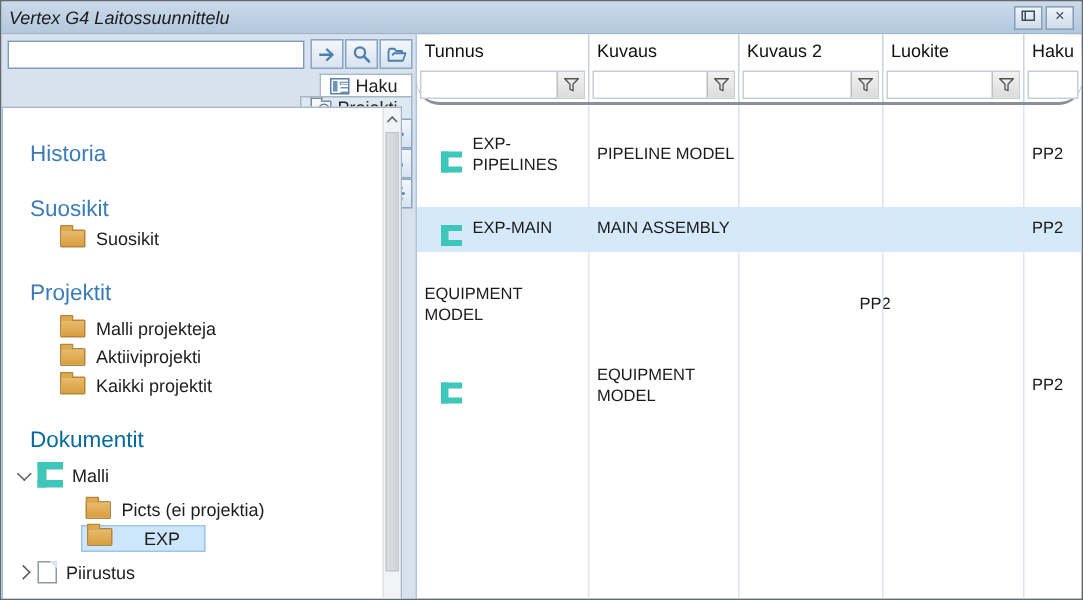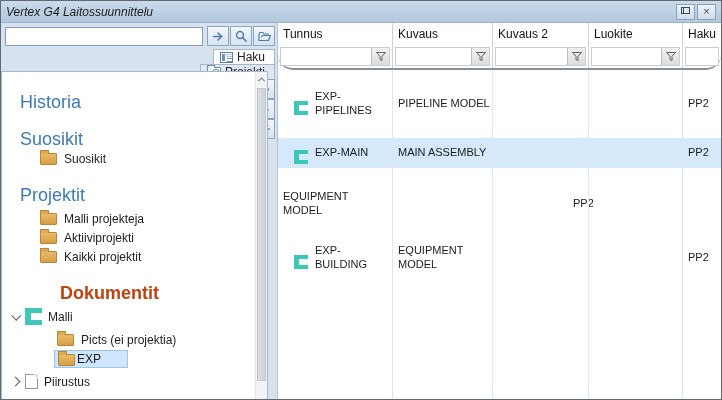--- a/index.html
+++ b/index.html
@@ -70,40 +70,40 @@
   .ico-folder-clock::before { content:""; position:absolute; left:-1px; top:-3px; width:6px; height:2px; border:1px solid #7a8b9a; border-bottom:none; background:#f5f8fb; }
   .ico-folder-clock::after { content:""; position:absolute; right:0px; bottom:0px; width:6px; height:6px; border-radius:50%; border:1px solid #6d7f8e; background:#fff; }
 
   
   .tree {
     position: absolute; left: 0; top: 48px; right: 9px; bottom: 0;
     background: #ffffff; border: 1px solid #a3b8ca; border-bottom: none;
     overflow: hidden; font-size: 12px; color: #1d1d1d;
   }
   .tree-inner { position: absolute; left: 0; top: 0; right: 12px; bottom: 0; padding-top: 20px; }
-  .sec-header { color: #3b7cb8; font-size: 18px; padding: 0 0 0 18px; height: 20px; display:flex; align-items:center; }
-  .sec-header.bold { font-weight: bold; color: #c2410c; margin-left: 40px; }
+  .sec-header { color: #3b7cb8; font-size: 15px; padding: 0 0 0 18px; height: 20px; display:flex; align-items:center; }
+  .sec-header.bold { font-weight: normal; color: #0369a1; }
   .tree-item { display: flex; align-items: center; height: 19px; padding-left: 38px; gap: 7px; }
   .tree-item.lvl2 { padding-left: 55px; }
   .tree-item.root { padding-left: 10px; gap: 6px; }
   .gap-lg { height: 17px; } .gap-sm { height: 4px; }
 
   .folder-ico { width: 17px; height: 12px; background: linear-gradient(#e8bb6a,#d89f41); border: 1px solid #b8863a; border-radius: 1px; position: relative; flex: 0 0 auto; }
   .folder-ico::before { content: ""; position: absolute; left: -1px; top: -4px; width: 7px; height: 3px; background: #dca94f; border: 1px solid #b8863a; border-bottom: none; border-radius: 1px 1px 0 0; }
   .page-ico { width: 13px; height: 15px; background: #fff; border: 1px solid #8d9aa6; position: relative; flex: 0 0 auto; }
   .page-ico::after { content:""; position: absolute; right: -1px; top: -1px; width: 0; height: 0; border-style: solid; border-width: 0 5px 5px 0; border-color: transparent #d7e2ee transparent transparent; box-shadow: -1px 1px 0 #8d9aa6 inset; }
 
   .model-ico { width: 14px; height: 14px; border-left: 5px solid #3cc7b9; border-top: 4px solid #3cc7b9; border-bottom: 4px solid #3cc7b9; flex: 0 0 auto; }
   .model-ico.lg { width: 17px; height: 17px; border-left-width: 6px; border-top-width: 5px; border-bottom-width: 5px; }
 
   .chev { width: 7px; height: 7px; border-right: 1.6px solid #5a5a5a; border-bottom: 1.6px solid #5a5a5a; flex: 0 0 auto; }
   .chev.down { transform: rotate(45deg) translateY(-1px); }
   .chev.right { transform: rotate(-45deg); }
 
-  .sel-node { display: inline-flex; align-items: flex-end; gap: 2px; background: #cde6fb; border: 1px solid #9bc6e8; padding: 1px 26px 1px 3px; margin-left: -3px; }
+  .sel-node { display: inline-flex; align-items: flex-start; gap: 21px; background: #cde6fb; border: 1px solid #9bc6e8; padding: 1px 16px 1px 3px; margin-left: -3px; }
 
   
   .v-scroll { position: absolute; top: 0; right: 0; bottom: 0; width: 12px; background: #f1f3f5; border-left: 1px solid #e0e3e6; }
   .v-scroll .arrow-btn { position: absolute; top: 0; left: 0; right: 0; height: 15px; background: #f1f3f5; display:flex; align-items:center; justify-content:center; }
   .v-scroll .arrow-btn .chev { width: 5px; height: 5px; border-color: #606a72; transform: rotate(-135deg) translate(-1px,-1px); }
   .v-scroll .thumb { position: absolute; top: 16px; left: 1px; right: 1px; bottom: 18px; background: linear-gradient(90deg,#dcdfe2,#cfd3d7); border: 1px solid #c2c7cc; }
 
   
   .right-panel { position: absolute; left: 277px; top: 22px; right: 0; bottom: 0; background: #ffffff; font-size: 11px; }
   .thead { position: absolute; left: 0; top: 0; right: 0; height: 47px; border-bottom: 2px solid #8a9099; display: flex; background: #fff; border-radius: 15px; }
@@ -356,21 +356,21 @@
       </div>
 
       <div class="trow" style="min-height:36px" data-name="table-row">
         <div class="td c2" data-name="cell-kuvaus">EQUIPMENT MODEL</div>
         <div class="td c3" data-name="cell-kuvaus2"></div>
         <div class="td c4" data-name="cell-luokite"></div>
         <div class="td c5" data-name="cell-suur">PP2</div>
       </div>
 
       <div class="trow" style="min-height:36px" data-name="table-row">
-        <div class="td tunnus c1" data-name="cell-tunnus"><span class="model-ico row-model-ico" data-name="model-icon"></span><span data-name="cell-text">EXP-BUILDING</span></div>
+        <div class="td tunnus c1" data-name="cell-tunnus"><span class="model-ico row-model-ico" data-name="model-icon"></span></div>
         <div class="td c2" data-name="cell-kuvaus">EQUIPMENT MODEL</div>
         <div class="td c3" data-name="cell-kuvaus2"></div>
         <div class="td c4" data-name="cell-luokite"></div>
         <div class="td c5" data-name="cell-suur">PP2</div>
       </div>
 
       <div class="col-line" style="left:114px" data-name="column-separator"></div>
       <div class="col-line" style="left:214px" data-name="column-separator"></div>
       <div class="col-line" style="left:310px" data-name="column-separator"></div>
       <div class="col-line" style="left:404px" data-name="column-separator"></div>

